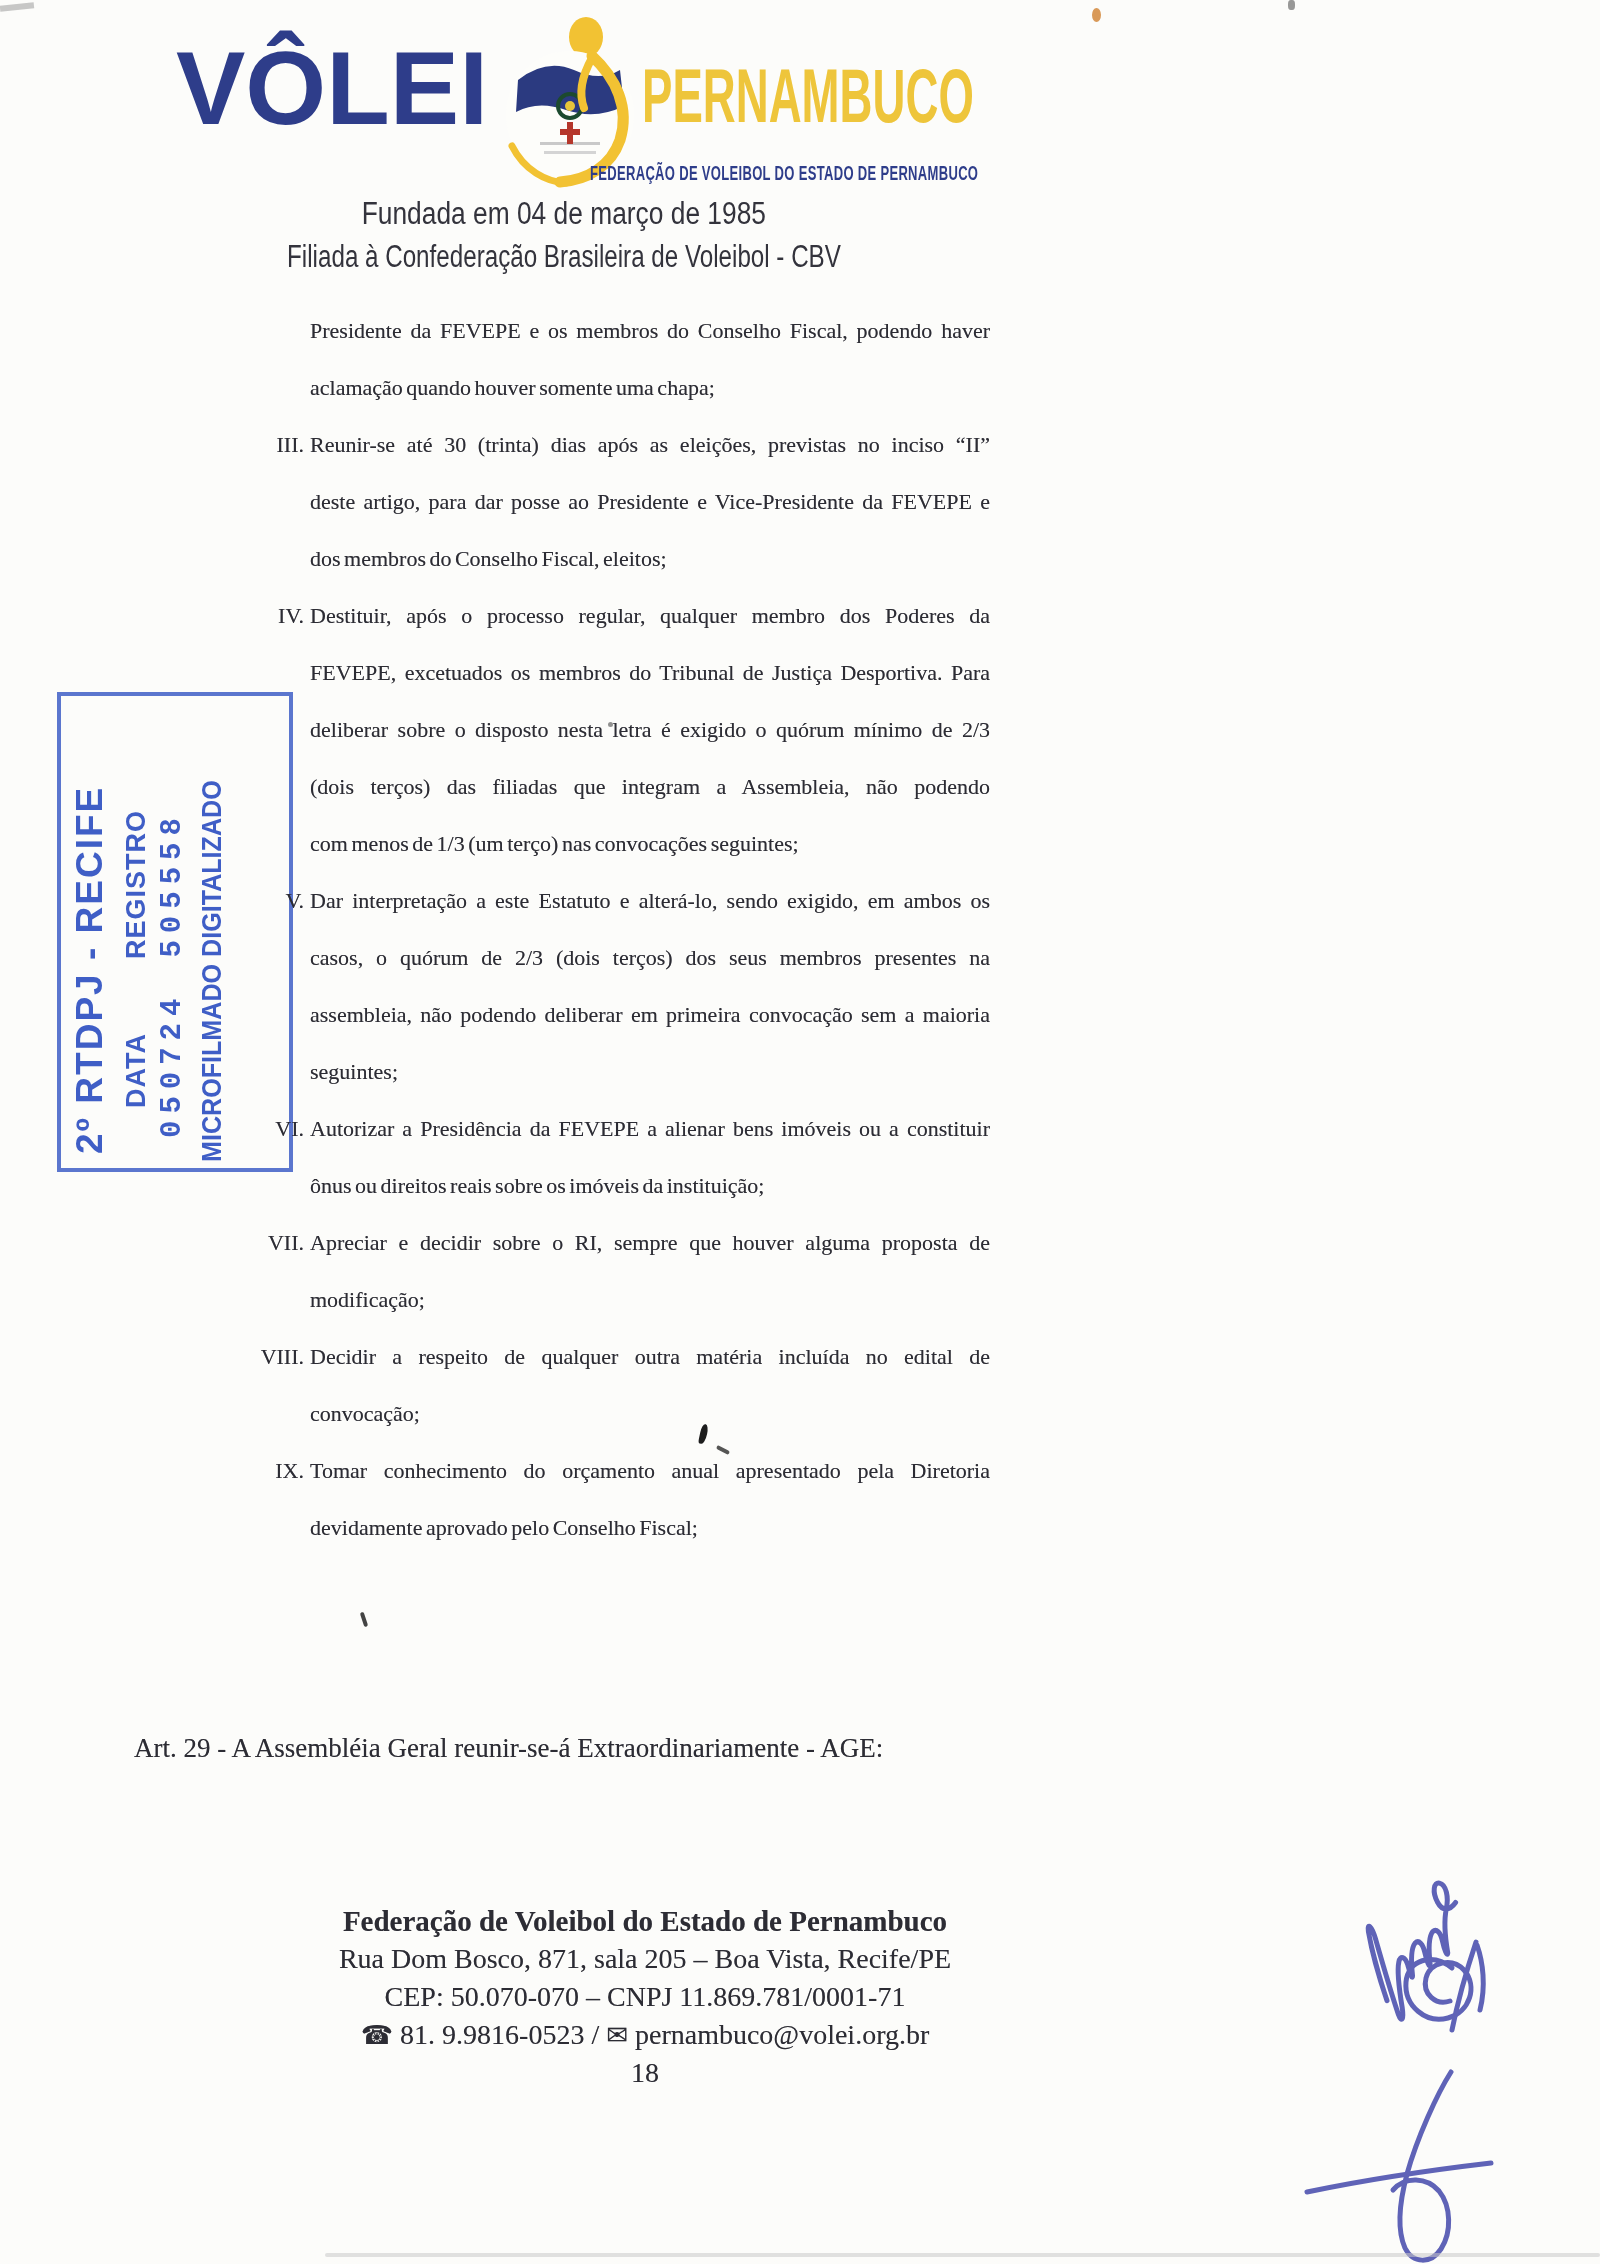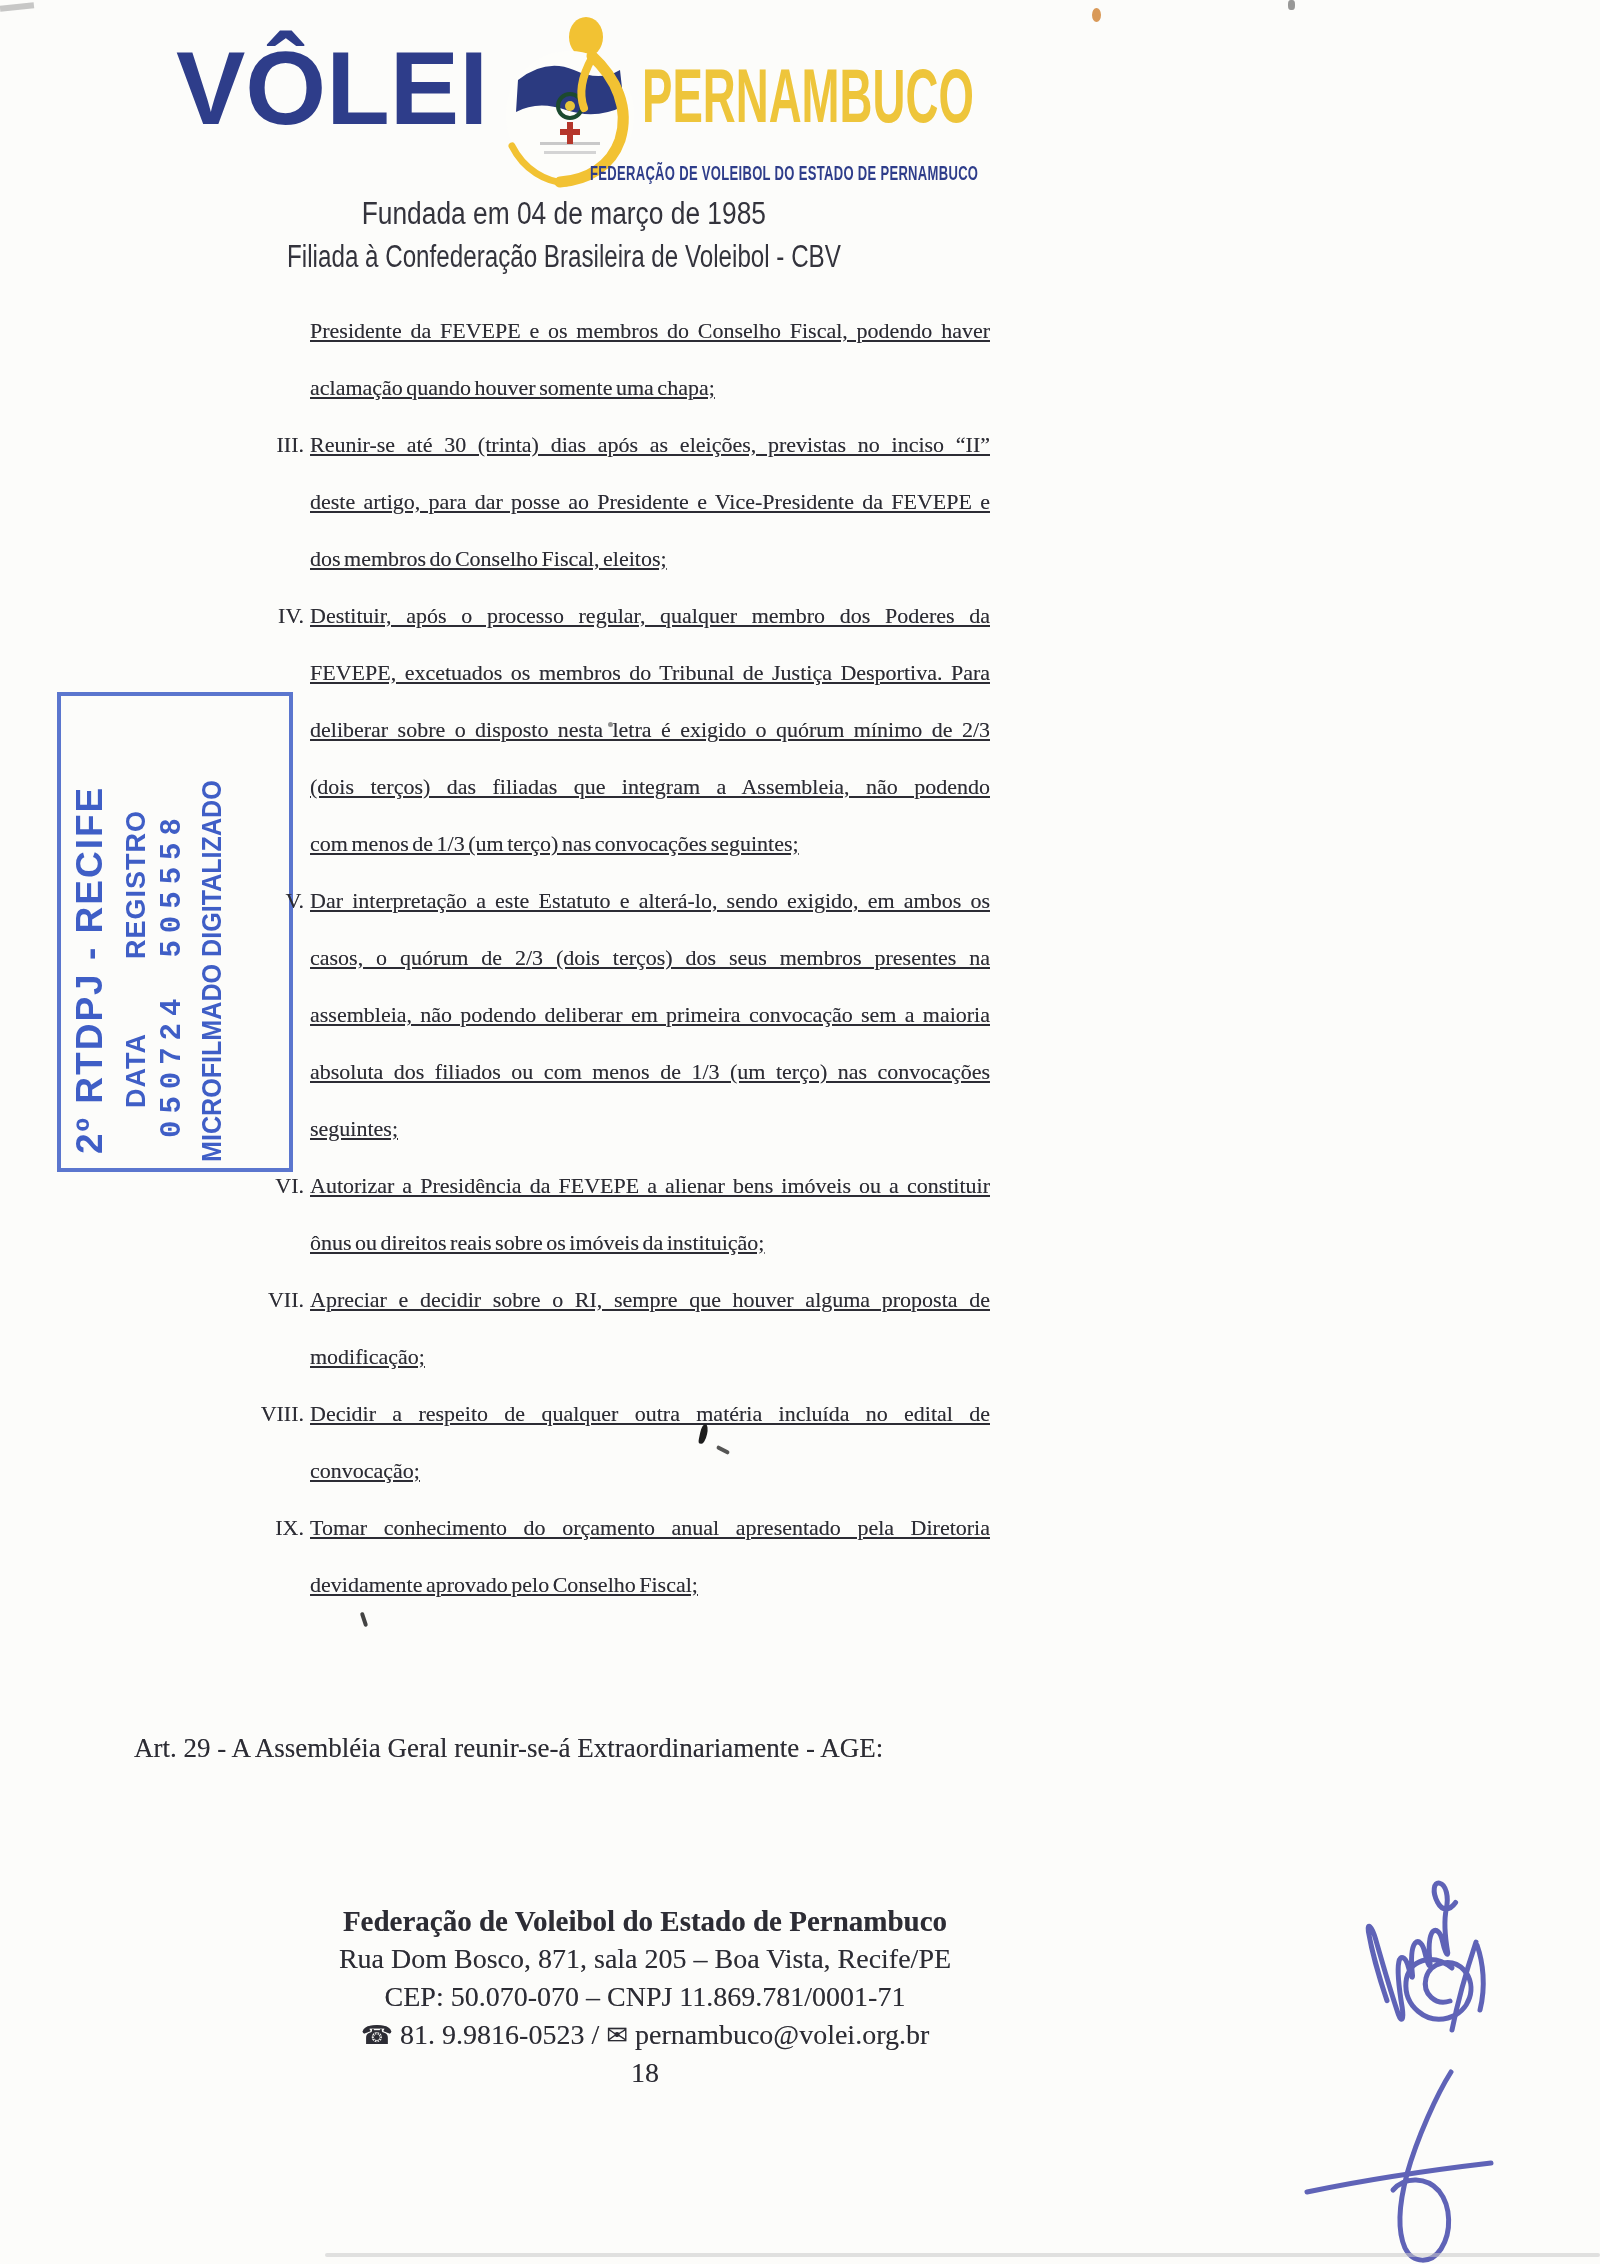--- a/index.html
+++ b/index.html
@@ -38,21 +38,21 @@
   .s4{margin:8px 0 0 6px;font-size:27px;transform:scaleX(.93);transform-origin:left top;
       white-space:nowrap;}
 
   
   .bodywrap{position:absolute;left:248px;top:302px;width:742px;font-size:22px;
             line-height:57px;word-spacing:-2px;text-shadow:0 0 .5px rgba(44,44,52,.45);}
   .intro{margin-left:62px;width:680px;}
   .item{display:flex;}
   .num{flex:0 0 56px;margin-right:6px;text-align:right;}
   .lines{width:680px;}
-  .bline{text-align:justify;text-decoration:underline;}
+  .bline{text-align:justify;}
   .bline.stretch{text-align-last:justify;}
   .article{position:absolute;left:134px;top:1722px;font-size:27px;line-height:52px;
            text-shadow:0 0 .5px rgba(44,44,52,.45);white-space:nowrap;}
 
   
   .footer{position:absolute;left:220px;top:1902px;width:850px;text-align:center;
           font-size:28px;line-height:38px;text-shadow:0 0 .5px rgba(44,44,52,.4);}
   .forg{font-weight:bold;font-size:29px;}
   .ficon{font-family:"DejaVu Sans",sans-serif;font-size:26px;}
 
@@ -142,21 +142,20 @@
             <div class="bline stretch">(dois terços) das filiadas que integram a Assembleia, não podendo</div>
             <div class="bline">com menos de 1/3 (um terço) nas convocações seguintes;</div>
           </div>
         </div>
         <div class="item">
           <div class="num">V.</div>
           <div class="lines">
             <div class="bline stretch">Dar interpretação a este Estatuto e alterá-lo, sendo exigido, em ambos os</div>
             <div class="bline stretch">casos, o quórum de 2/3 (dois terços) dos seus membros presentes na</div>
             <div class="bline stretch">assembleia, não podendo deliberar em primeira convocação sem a maioria</div>
-            <div class="bline stretch">absoluta dos filiados ou com menos de 1/3 (um terço) nas convocações</div>
             <div class="bline">seguintes;</div>
           </div>
         </div>
         <div class="item">
           <div class="num">VI.</div>
           <div class="lines">
             <div class="bline stretch">Autorizar a Presidência da FEVEPE a alienar bens imóveis ou a constituir</div>
             <div class="bline">ônus ou direitos reais sobre os imóveis da instituição;</div>
           </div>
         </div>

